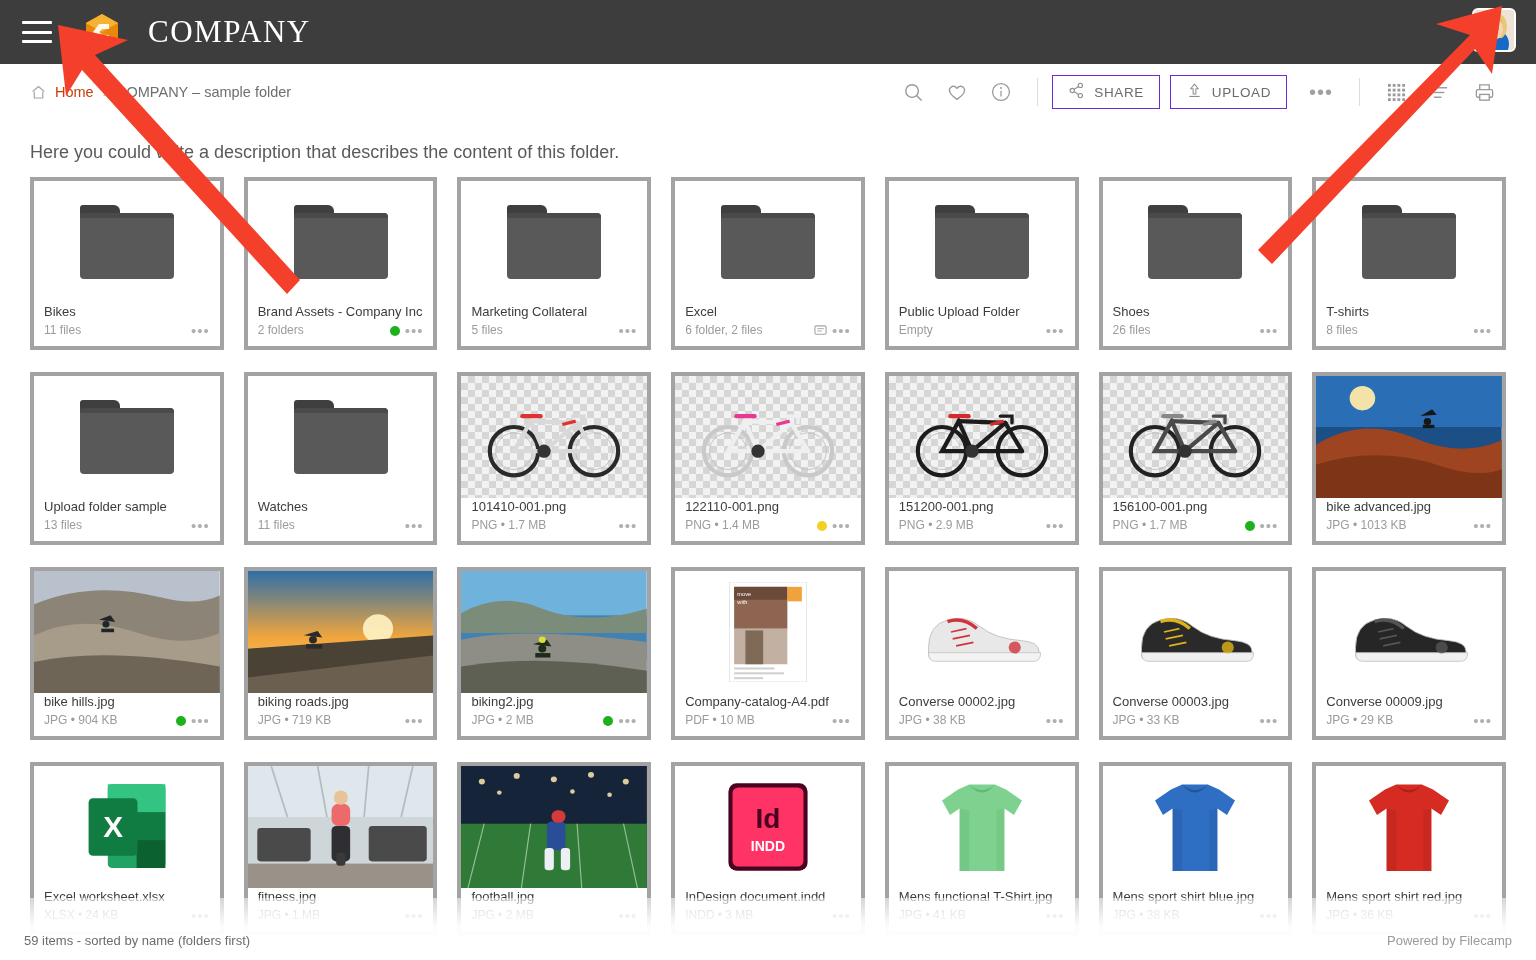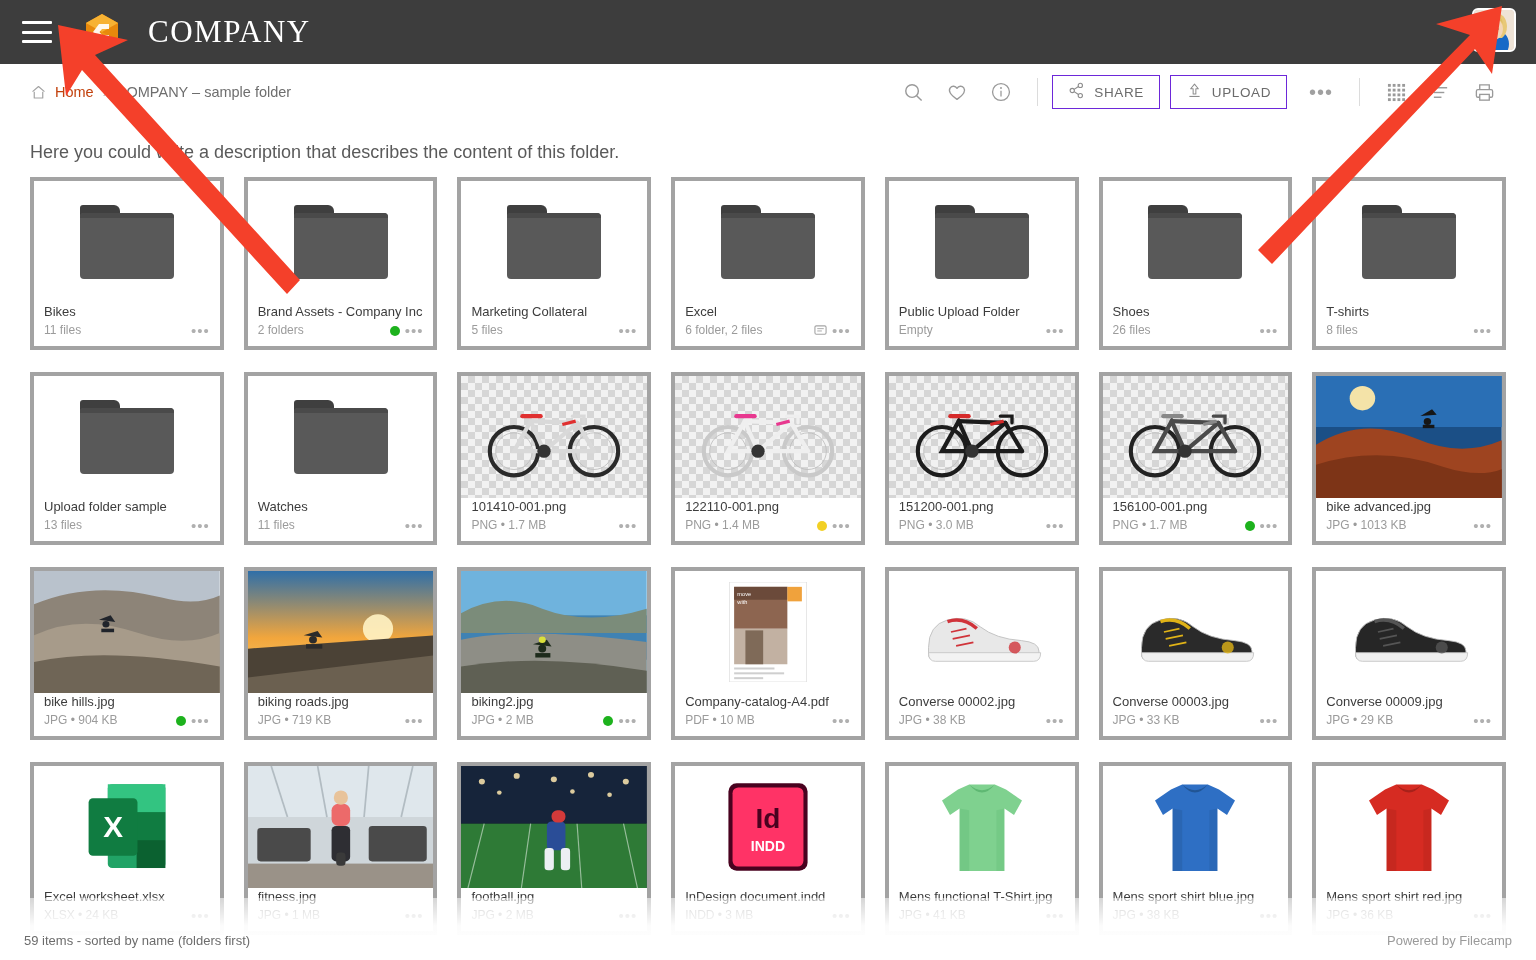--- a/index.html
+++ b/index.html
@@ -532,21 +532,21 @@
               <path d="M52 30 L74 30" stroke="#d62a2a" stroke-width="5" stroke-linecap="round"></path>
               <path d="M112 30 L126 30 L126 38" stroke="#1c1c1c" stroke-width="4" fill="none" stroke-linecap="round"></path>
               <circle cx="78" cy="72" r="8" fill="#333"></circle>
               <path d="M100 40 L116 36" stroke="#d62a2a" stroke-width="4"></path>
             </svg>
           </div>
         </div>
         <div class="meta">
           <div class="fname">151200-001.png</div>
           <div class="fsub">
-            <span>PNG • 3.0 MB</span>
+            <span>PNG • 2.9 MB</span>
             <span class="spacer"></span>
             <span class="row-dots">•••</span>
           </div>
         </div>
       </div>
       <div class="card">
         <div class="thumb">
           <div class="checker">
             <svg viewBox="0 0 180 110" width="150" height="92">
               <g fill="none" stroke="#222222" stroke-width="5">

